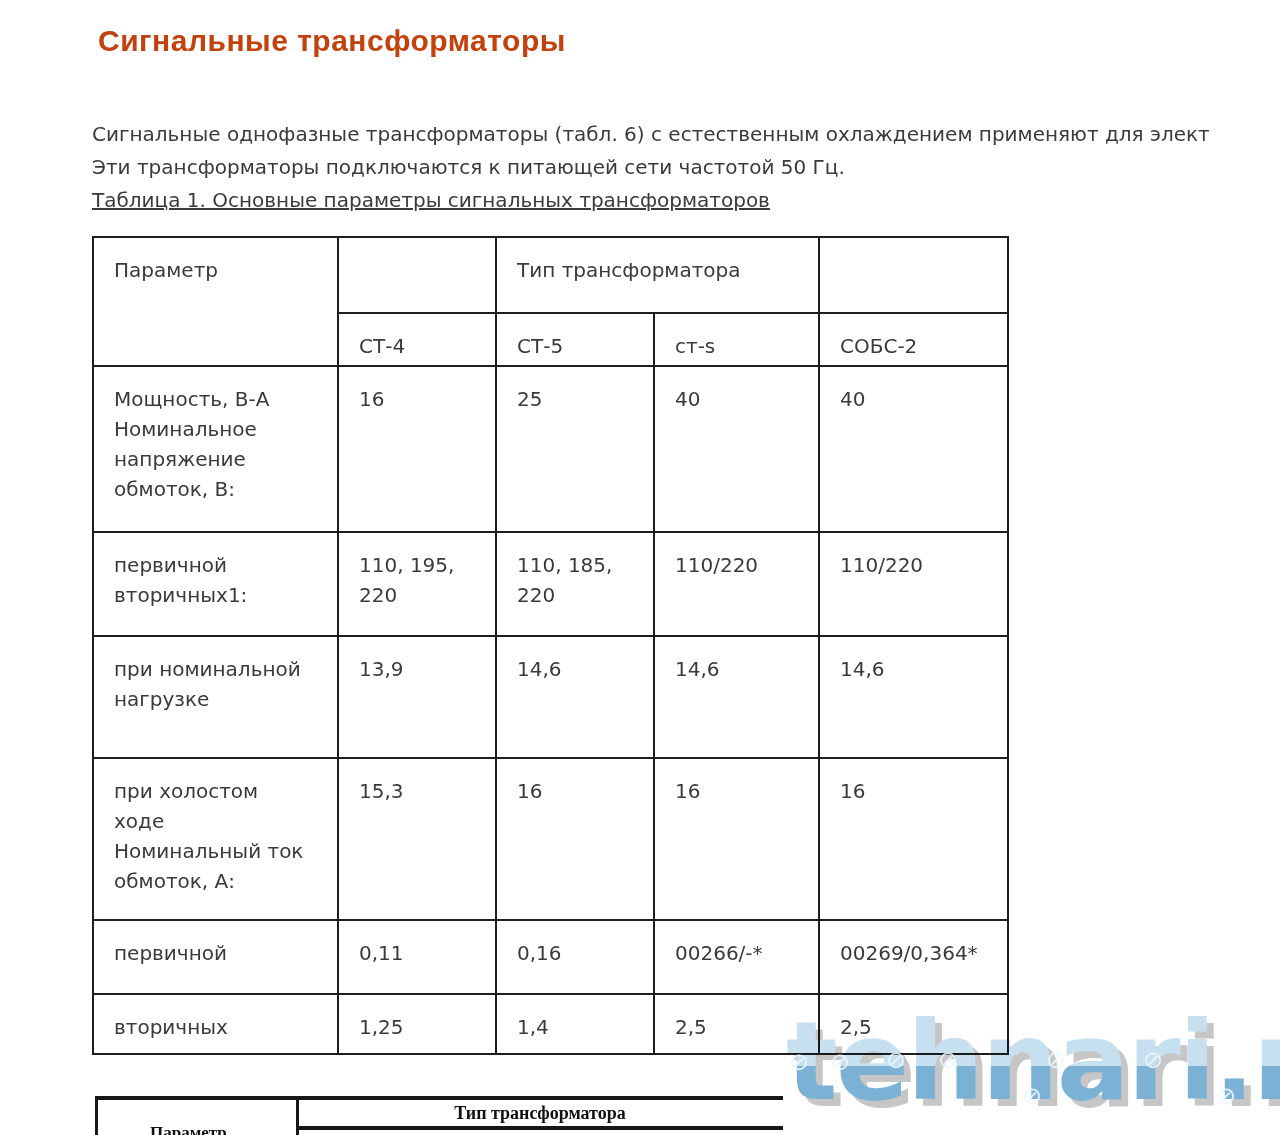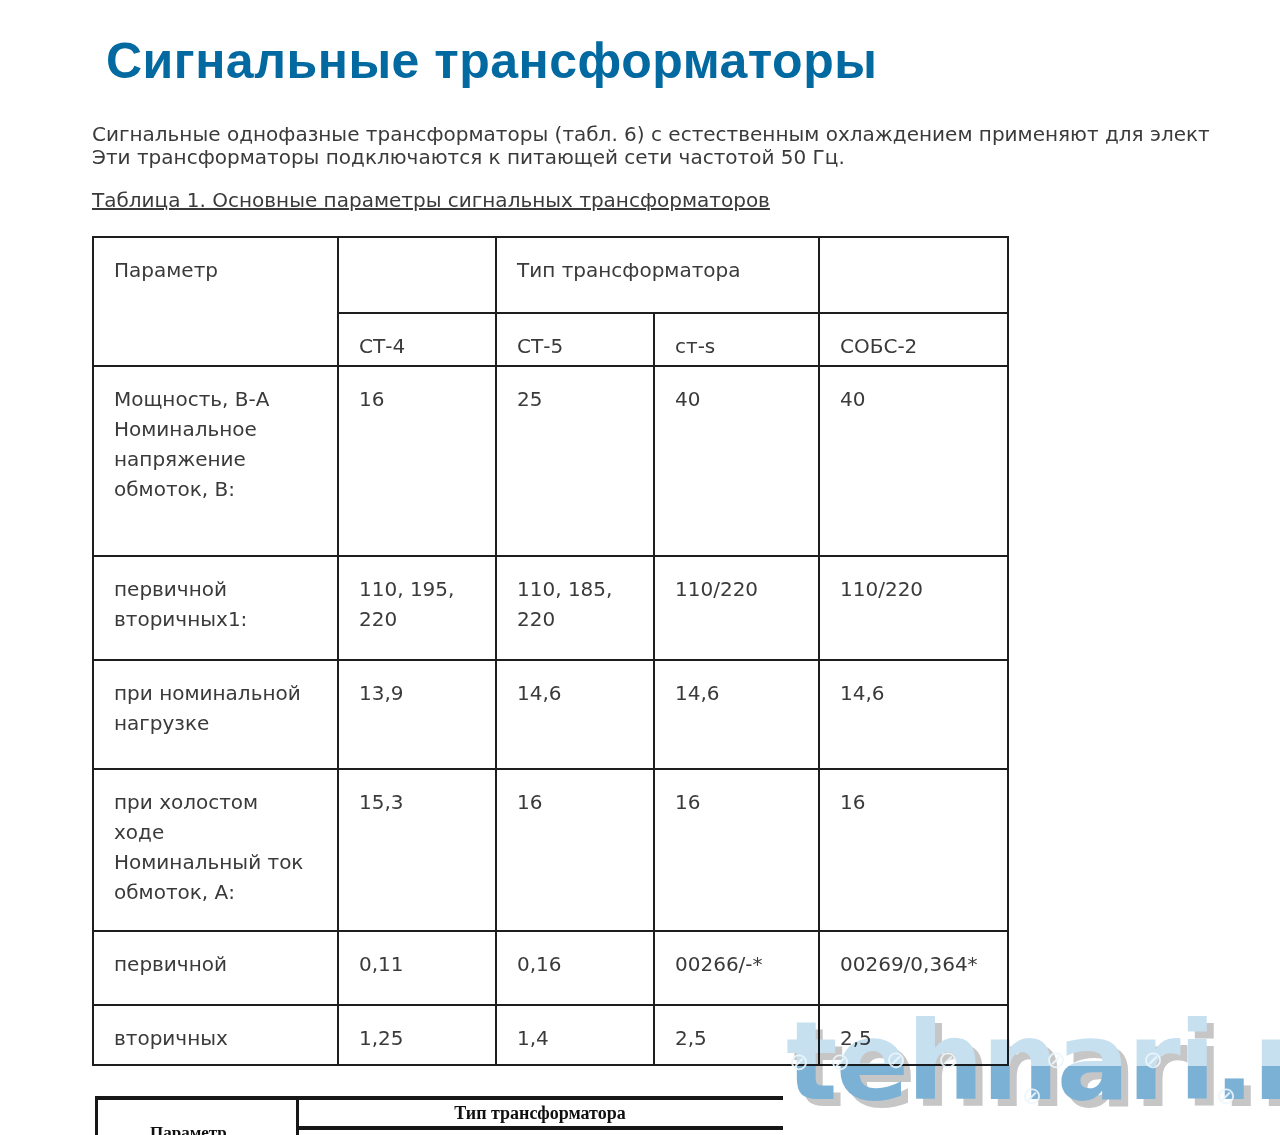--- a/index.html
+++ b/index.html
@@ -2,53 +2,53 @@
 <html><head>
 <meta charset="utf-8">
 <style>
   html,body{margin:0;padding:0;}
   .page{
     position:relative; width:1280px; height:1135px;
     background:#ffffff; overflow:hidden;
     font-family:"DejaVu Sans",sans-serif; color:#3a3a3a;
   }
   .page-title{
-    position:absolute; left:90px; top:16px; margin:16px;
+    position:absolute; left:90px; top:16px; margin:8px;
     font-family:"Liberation Sans",sans-serif;
-    font-size:50px; font-weight:bold; letter-spacing:0.5px;
-    color:#0369a1; white-space:nowrap;
+    font-size:30px; font-weight:bold; letter-spacing:0.5px;
+    color:#c2410c; white-space:nowrap;
   }
   .intro-line{
     position:absolute; left:92px; margin:0;
     font-size:20px; line-height:26px; white-space:nowrap;
   }
   .intro-line-1{ top:121px; }
-  .intro-line-2{ top:144px; }
+  .intro-line-2{ top:154px; }
   .table-caption{ top:187px;text-decoration:underline; }
 
   
   table.params{
     position:absolute; left:92px; top:236px;
     border-collapse:collapse; table-layout:fixed;
     background:transparent; z-index:2;
   }
   table.params th, table.params td{
     border:2px solid #1e1e1e;
     font-size:20px; font-weight:normal; text-align:left;
     vertical-align:top; padding:17px 8px 0 20px;
     white-space:pre-line; line-height:30px; color:#3a3a3a;
   }
   th.param-head{ padding-top:32px; }
   th.group-head{ text-align:center; vertical-align:middle; padding:0; }
   th.col-head{ vertical-align:middle; padding-top:0; padding-bottom:0; }
   thead tr:nth-child(1){ height:76px; }
   thead tr:nth-child(2){ height:53px; }
-  tbody tr:nth-child(1){ height:190px;margin-top:20px; }
+  tbody tr:nth-child(1){ height:166px;margin-top:20px; }
   tbody tr:nth-child(2){ height:104px; }
-  tbody tr:nth-child(3){ height:109px;margin-top:32px; }
+  tbody tr:nth-child(3){ height:122px;margin-top:32px; }
   tbody tr:nth-child(4){ height:162px; }
   tbody tr:nth-child(5){ height:74px; }
   tbody tr:nth-child(6){ height:60px; }
 
   
   .scan-line{ position:absolute; background:#171717; z-index:2; }
   .scan-rule-top{ left:95px; top:1096px; width:688px; height:4px; }
   .scan-left-border{ left:95px; top:1096px; width:3px; height:39px; }
   .scan-vdivider{ left:296px; top:1099px; width:3px; height:36px; }
   .scan-rule-mid{ left:299px; top:1126px; width:484px; height:4px; }

